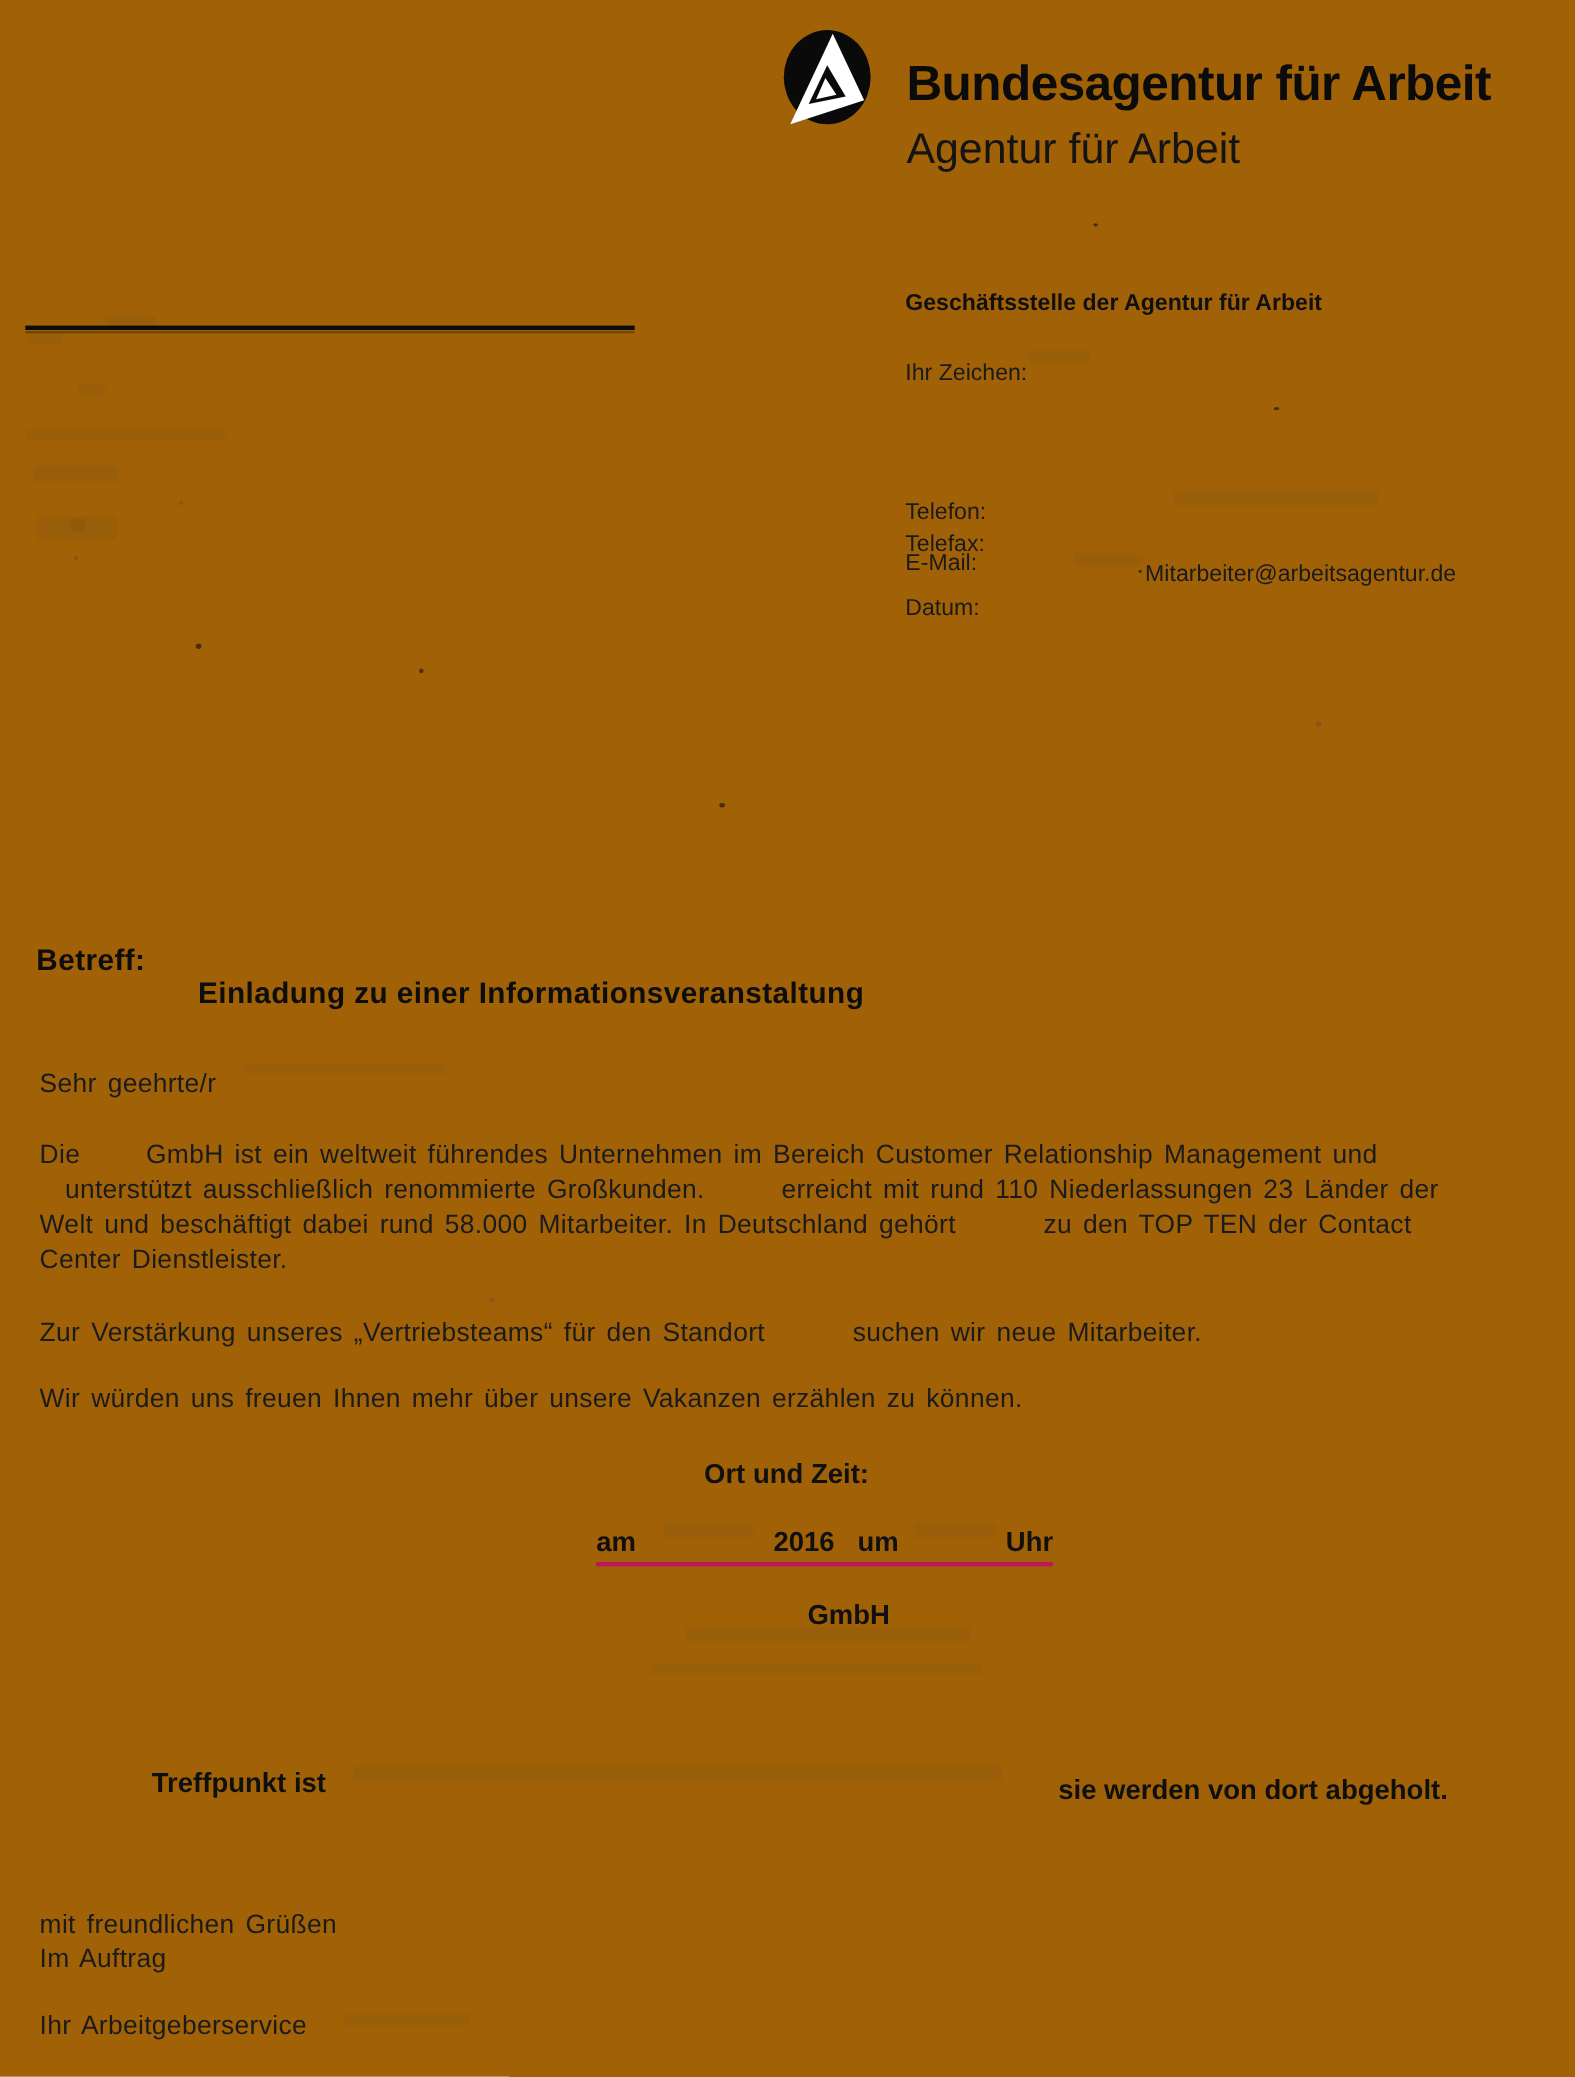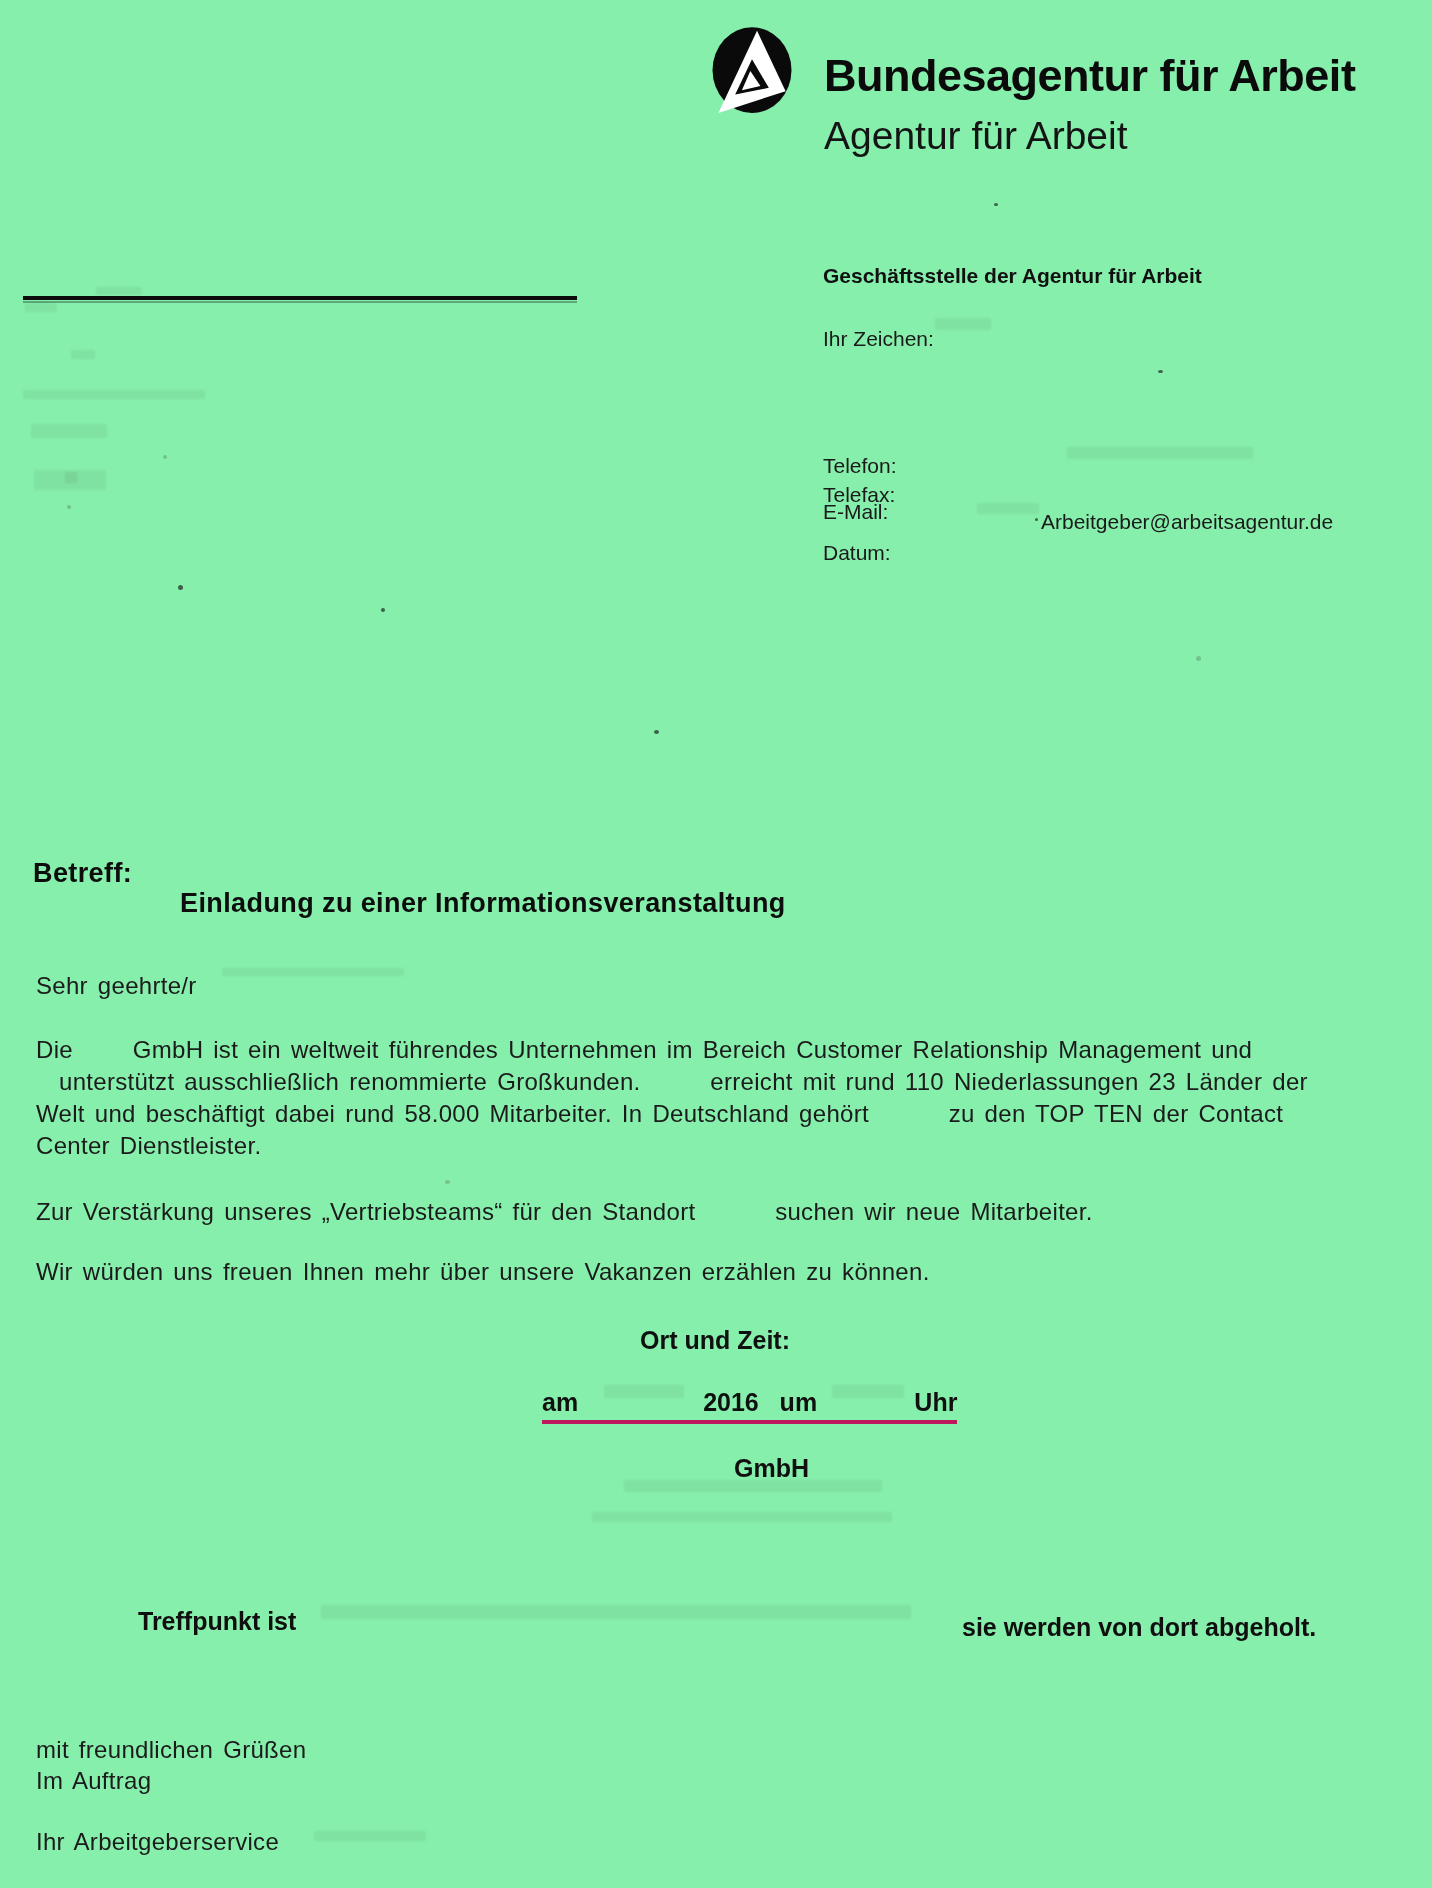--- a/index.html
+++ b/index.html
@@ -1,20 +1,20 @@
 <!DOCTYPE html>
 <html lang="de"><head>
 <meta charset="utf-8">
 <style>
   html,body{margin:0;padding:0;background:#e8e8e8;}
   .page{
     position:relative;
     width:1432px;height:1888px;
     margin:0 auto;
-    background:#86efac;
+    background:#a16207;
     font-family:"Liberation Sans", sans-serif;
     color:#161616;
     overflow:hidden;
   }
   .abs{position:absolute;}
   .pre{white-space:pre;text-align:right;}
 
   
   .logo{left:710px;top:22px;}
   .brand1{left:824px;top:50px;font-size:45px;font-weight:bold;letter-spacing:-0.5px;color:#0b0b0b;}
@@ -87,21 +87,21 @@
   <div class="abs brand2">Agentur für Arbeit</div>
 
   <div class="abs sender-line"></div>
   <div class="abs sender-line-fuzz"></div>
 
   <div class="abs info-title">Geschäftsstelle der Agentur für Arbeit</div>
   <div class="abs info-label lab-zeichen">Ihr Zeichen:</div>
   <div class="abs info-label lab-telefon">Telefon:</div>
   <div class="abs info-label lab-telefax">Telefax:</div>
   <div class="abs info-label lab-email">E-Mail:</div>
-  <div class="abs val-email">Arbeitgeber@arbeitsagentur.de</div>
+  <div class="abs val-email">Mitarbeiter@arbeitsagentur.de</div>
   <div class="abs info-label lab-datum">Datum:</div>
 
   <div class="abs subject-label">Betreff:</div>
   <div class="abs subject-text">Einladung zu einer Informationsveranstaltung</div>
 
   <div class="abs body-text salutation">Sehr geehrte/r</div>
   <div class="abs body-text pre p1l1">Die      GmbH ist ein weltweit führendes Unternehmen im Bereich Customer Relationship Management und</div>
   <div class="abs body-text pre p1l2">unterstützt ausschließlich renommierte Großkunden.       erreicht mit rund 110 Niederlassungen 23 Länder der</div>
   <div class="abs body-text pre p1l3">Welt und beschäftigt dabei rund 58.000 Mitarbeiter. In Deutschland gehört        zu den TOP TEN der Contact</div>
   <div class="abs body-text pre p1l4">Center Dienstleister.</div>

